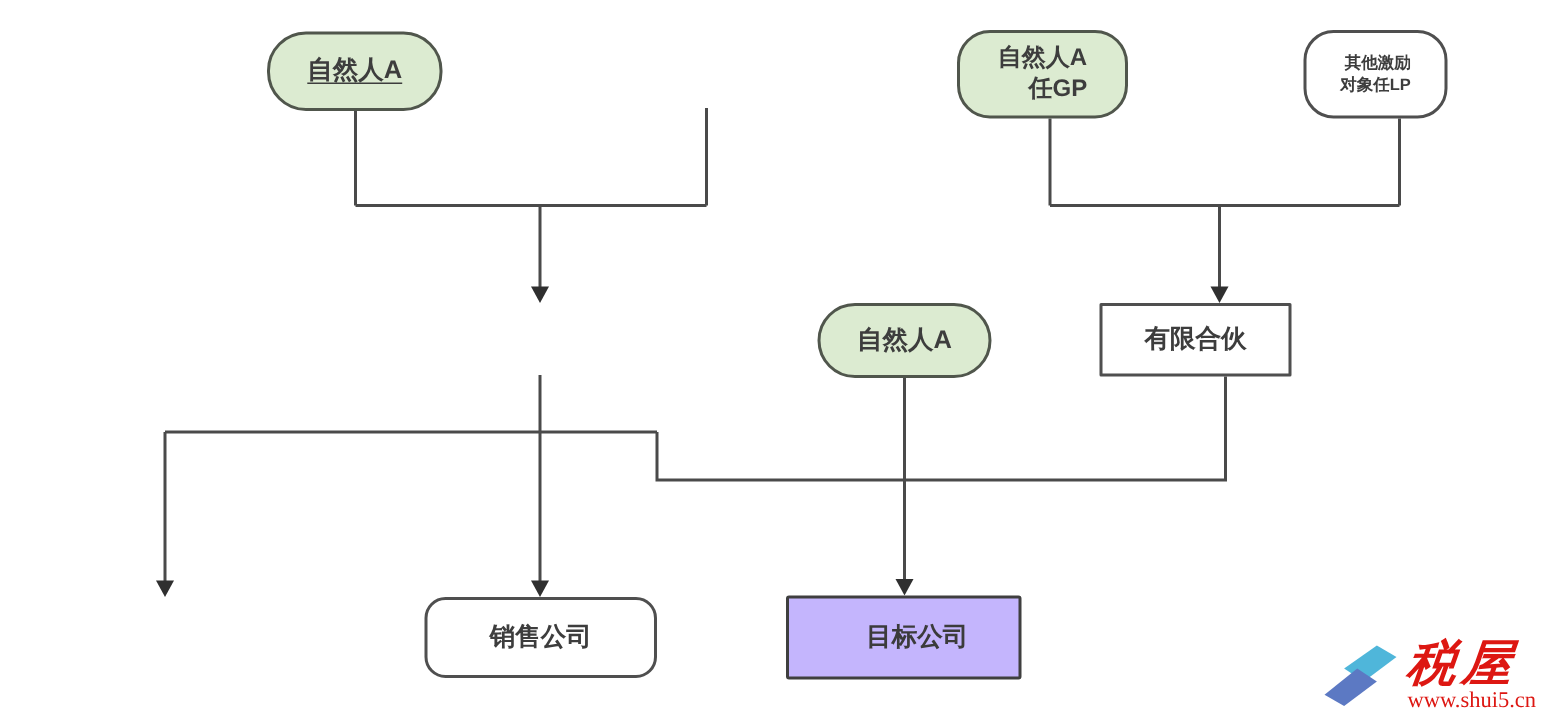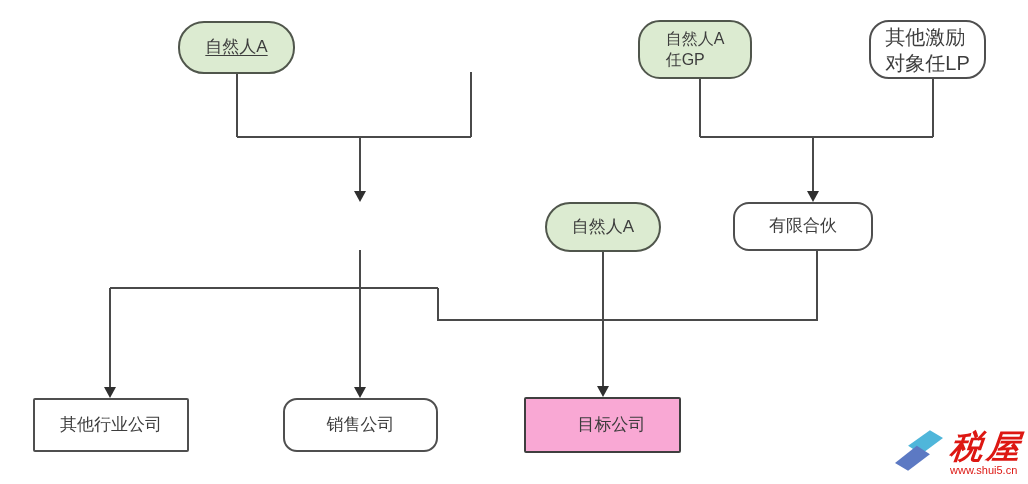--- a/index.html
+++ b/index.html
@@ -21,33 +21,34 @@
     z-index: 2;
     display: flex;
     align-items: center;
     justify-content: center;
     box-sizing: border-box;
     background: #ffffff;
     border: 2px solid #4f4f4f;
     color: #3d3d3d;
     font-size: 17px;
     line-height: 1.3;
-    text-align: left;
+    text-align: right;
     white-space: pre-line;
+    font-weight: bold;
   }
   .node .label { white-space: pre-line; }
   .node.green { background: #dcebd1; border-color: #50564c; }
-  .node.graybox { background: #f9a8d4; border: 2.5px solid #3f3f3f; color: #3b3b3b; padding-left: 18px; }
+  .node.graybox { background: #c4b5fd; border: 2.5px solid #3f3f3f; color: #3b3b3b; padding-left: 18px; }
   .node.pill-a   { left: 178px; top: 21px;  width: 117px; height: 53px; border-radius: 26px; }
   .node.pill-b   { left: 411px; top: 23px;  width: 116px; height: 49px; border-radius: 25px; }
   .node.pill-gp  { left: 638px; top: 20px;  width: 114px; height: 59px; border-radius: 22px; font-size: 16px; }
-  .node.pill-lp  { left: 869px; top: 20px;  width: 117px; height: 59px; border-radius: 20px; font-size: 20px; }
+  .node.pill-lp  { left: 869px; top: 20px;  width: 96px; height: 59px; border-radius: 20px; font-size: 11px; }
   .node.rect-family { left: 283px; top: 202px; width: 156px; height: 48px; border-radius: 2px; }
   .node.pill-mid { left: 545px; top: 202px; width: 116px; height: 50px; border-radius: 25px; }
-  .node.rect-lpship { left: 733px; top: 202px; width: 140px; height: 49px; border-radius: 16px; }
+  .node.rect-lpship { left: 733px; top: 202px; width: 128px; height: 49px; border-radius: 1px; }
   .node.rect-other  { left: 33px;  top: 398px; width: 156px; height: 54px; border-radius: 2px; }
   .node.rect-sales  { left: 283px; top: 398px; width: 155px; height: 54px; border-radius: 14px; }
   .node.rect-target { left: 524px; top: 397px; width: 157px; height: 56px; border-radius: 2px; }
   .u { text-decoration: underline; text-underline-offset: 3px; }
 
   .watermark {
     position: absolute;
     right: 4px;
     bottom: 8px;
     z-index: 3;
@@ -60,22 +61,22 @@
     font-family: "DejaVu Serif", "Liberation Serif", serif;
     font-style: italic;
     font-weight: bold;
     font-size: 33px;
     line-height: 1;
     color: #dd1712;
     letter-spacing: 4px;
     transform: skewX(-6deg);
   }
   .wm-url {
-    font-family: Liberation Sans, sans-serif;
-    font-size: 11px;
+    font-family: Liberation Serif, serif;
+    font-size: 15px;
     color: #dd1712;
     margin-top: 1px;
   }
 </style>
 </head>
 <body>
 
 <div class="stage">
 
   <svg class="connectors" width="1028" height="484" viewBox="0 0 1028 484">
@@ -127,23 +128,20 @@
 
 
   <div class="node green pill-mid">
     <span class="label">自然人A</span>
   </div>
 
   <div class="node rect-lpship">
     <span class="label">有限合伙</span>
   </div>
 
-  <div class="node rect-other">
-    <span class="label">其他行业公司</span>
-  </div>
 
   <div class="node rect-sales">
     <span class="label">销售公司</span>
   </div>
 
   <div class="node graybox rect-target">
     <span class="label">目标公司</span>
   </div>
 
   <div class="watermark">

